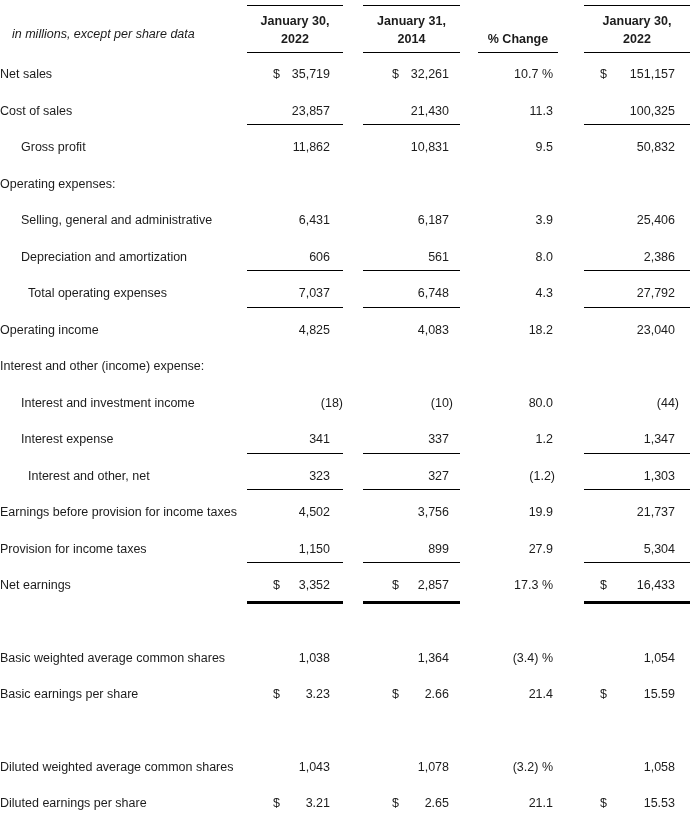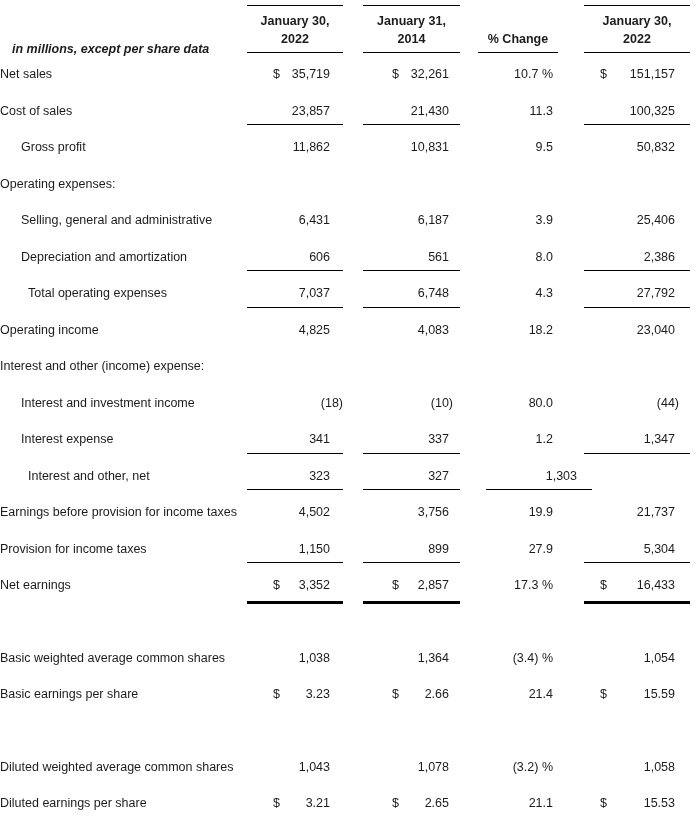--- a/index.html
+++ b/index.html
@@ -21,21 +21,21 @@
   .c2 { width: 97px; margin-left: 20px; }
   .c3 { width: 80px; margin-left: 18px; }
   .c4 { width: 106px; margin-left: 26px; }
 
   
   .hdr { height: 56px; font-weight: bold; align-items: stretch; }
   .hdr .top-rule  { position: absolute; top: 5px;  left: 0; right: 0; height: 1px; background: #000; }
   .hdr .bot-rule  { position: absolute; top: 52px; left: 0; right: 0; height: 1px; background: #000; }
   .hdr-text  { position: absolute; top: 12px; left: 0; right: 0; text-align: center; line-height: 18px; white-space: nowrap; }
   .hdr-text.single { top: 30px; }
-  .caption { position: absolute; top: 27px; left: 12px; font-style: italic; font-weight: bold; white-space: nowrap; margin-top: 15px; }
+  .caption { position: absolute; top: 27px; left: 12px; font-style: italic; font-weight: normal; white-space: nowrap; }
 
   
   .ind0 { }
   .ind1 { padding-left: 21px; }
   .ind2 { padding-left: 28px; }
   .num    { position: absolute; top: 50%; transform: translateY(-50%); white-space: nowrap; }
   .dollar { position: absolute; top: 50%; transform: translateY(-50%); }
   .c1 .num { right: 13px; } .c1 .num.paren { right: 0; margin-left: 31px;  } .c1 .dollar { left: 26px; }
   .c2 .num { right: 11px; } .c2 .num.paren { right: 7px;  } .c2 .dollar { left: 29px; }
   .c3 .num { right: 5px;  }  .c3 .num.paren { right: 3px;  }
@@ -240,20 +240,23 @@
         </div>
       </div>
       <div class="row">
         <div class="c-label ind2">Interest and other, net</div>
         <div class="c c1 rule">
           <span class="num">323</span>
         </div>
         <div class="c c2 rule">
           <span class="num">327</span>
         </div>
+        <div class="c c3">
+          <span class="num paren">(1.2)</span>
+        </div>
         <div class="c c4 rule">
           <span class="num">1,303</span>
         </div>
       </div>
       <div class="row">
         <div class="c-label ind0">Earnings before provision for income taxes</div>
         <div class="c c1">
           <span class="num">4,502</span>
         </div>
         <div class="c c2">

